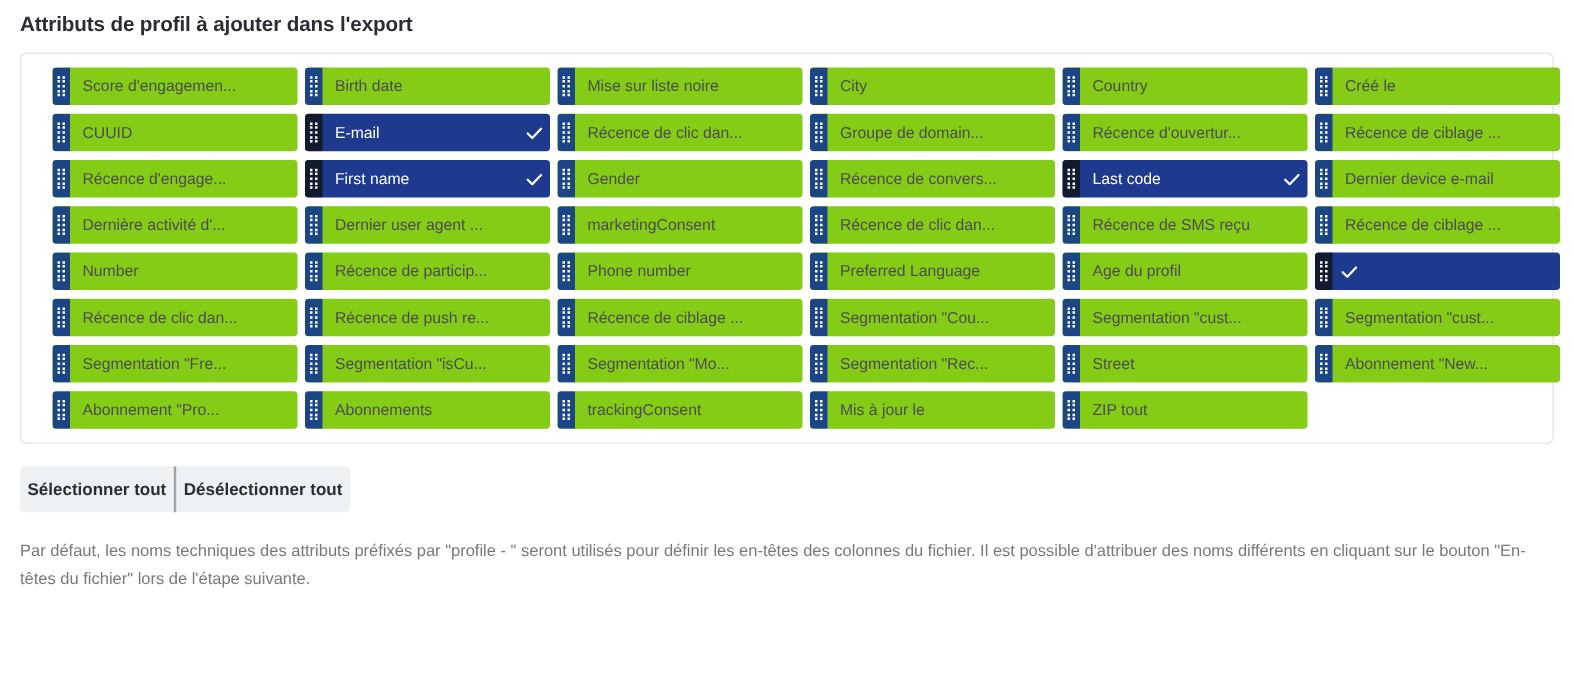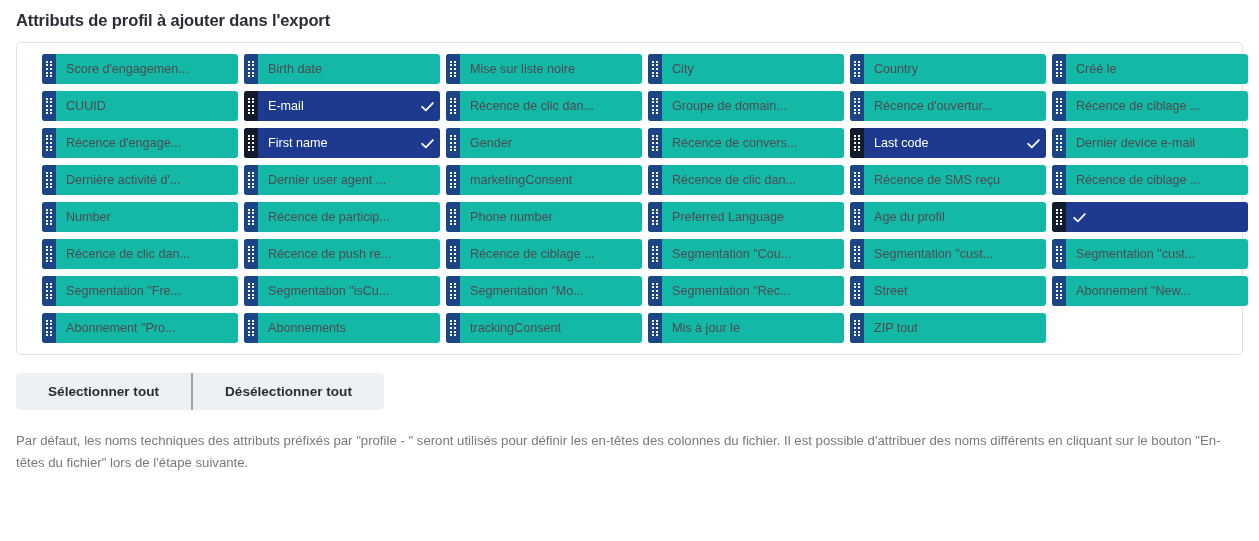--- a/index.html
+++ b/index.html
@@ -51,21 +51,21 @@
     padding-left: 25px;
     row-gap: 7px;
   }
 
   
   .chip {
     position: relative;
     width: 196px;
     height: 30px;
     border-radius: 3px;
-    background: #14b8a6;
+    background: #84cc16;
     display: flex;
     align-items: center;
     overflow: hidden;
     cursor: pointer;
     user-select: none;
   }
   .chip.selected {
     background: #1e3a8f;
   }
 
@@ -135,21 +135,21 @@
     border-radius: 4px;
     overflow: hidden;
   }
   .btn {
     background: #eef1f3;
     border: none;
     font-family: "Liberation Sans", sans-serif;
     font-size: 13.6px;
     font-weight: bold;
     color: #2b2d36;
-    padding: 0 32px;
+    padding: 0 6px;
     height: 37px;
     line-height: 37px;
     cursor: pointer;
     white-space: nowrap;
   }
   .btn + .btn {
     border-left: 2px solid #a3a3a3;
   }
 
   

